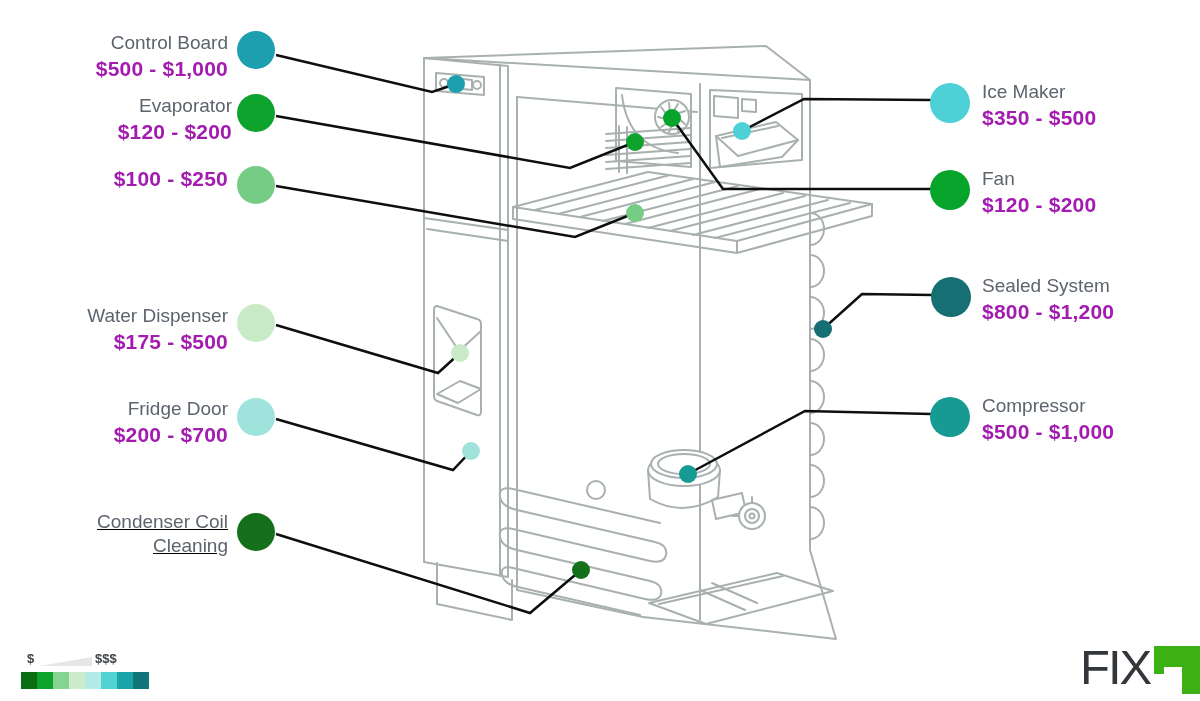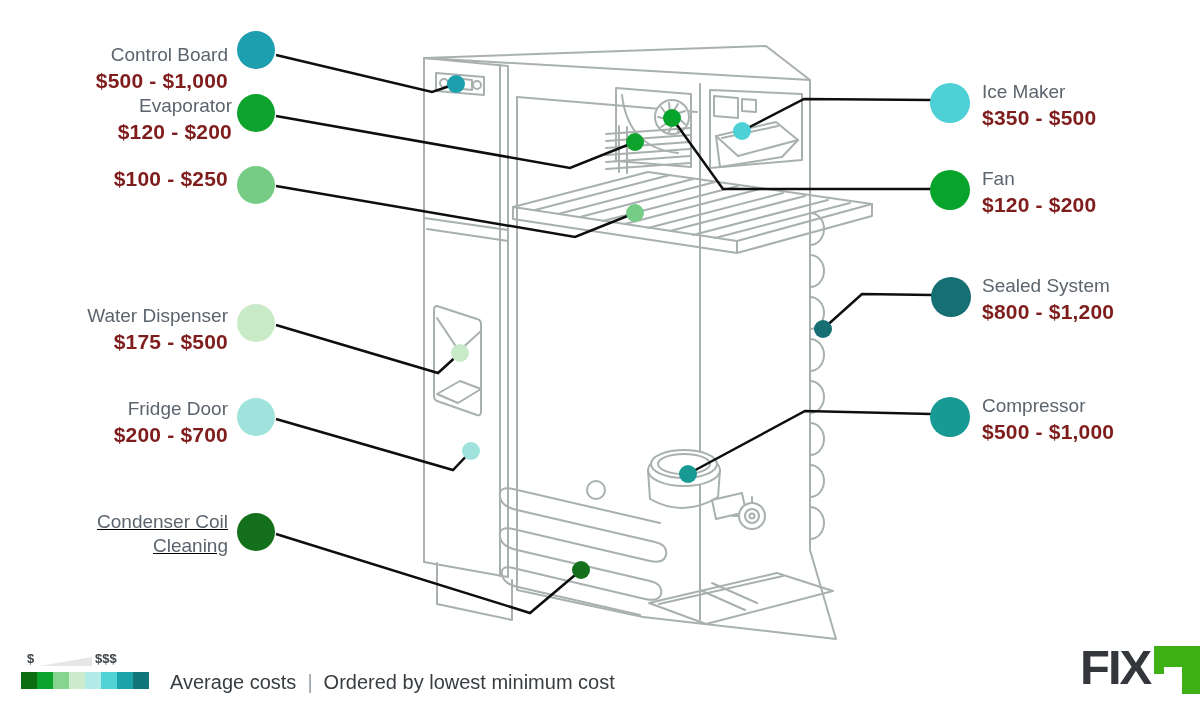--- a/index.html
+++ b/index.html
@@ -1,35 +1,35 @@
 <!DOCTYPE html>
 <html><head>
 <meta charset="utf-8">
 <style>
   html,body{margin:0;padding:0;background:#fff;}
   .canvas{position:relative;width:1200px;height:701px;background:#ffffff;overflow:hidden;
           font-family:"Liberation Sans", sans-serif;}
   .canvas svg.scene{position:absolute;left:0;top:0;z-index:1;}
   .label{position:absolute;z-index:2;}
   .label .name{font-size:19px;line-height:24px;color:#5c646d;}
-  .label .price{font-size:21px;line-height:28px;font-weight:800;color:#7f1d1d;letter-spacing:.2px;}
+  .label .price{font-size:21px;line-height:28px;font-weight:800;color:#a21caf;letter-spacing:.2px;}
   .label-left{text-align:right;width:210px;}
   .label-right{text-align:left;width:230px;}
   .legend{position:absolute;left:0;top:645px;z-index:2;width:700px;height:56px;}
   .legend .dollar{position:absolute;top:6px;font-size:13px;font-weight:700;color:#3e4348;}
   .legend .dollar.min{left:27px;}
   .legend .dollar.max{left:95px;}
   .legend .wedge{position:absolute;left:40px;top:12px;width:52px;height:9px;background:#e4e6e7;
                  clip-path:polygon(0 100%,100% 0,100% 100%);}
   .legend .bar{position:absolute;left:21px;top:27px;display:flex;}
   .legend .sw{width:16px;height:17px;}
   .legend .caption-row{position:absolute;left:170px;top:26px;font-size:20px;color:#383d42;white-space:nowrap;}
   .legend .sep{color:#98a0a6;padding:0 11px;font-weight:400;}
   .brand{position:absolute;left:1080px;top:643px;z-index:2;display:flex;align-items:flex-start;}
-  .brand .fix{font-size:49px;font-weight:700;color:#33373b;letter-spacing:-2px;line-height:48px;}
+  .brand .fix{font-size:49px;font-weight:400;color:#33373b;letter-spacing:-2px;line-height:48px;}
   .brand svg{margin-left:2px;margin-top:2px;}
 </style>
 </head>
 <body>
 
 <div class="canvas">
 
   <svg class="scene" width="1200" height="701" viewBox="0 0 1200 701">
 
     <g stroke="#a9b0b0" stroke-width="2" fill="none" stroke-linejoin="round" stroke-linecap="round">
@@ -154,21 +154,21 @@
       <circle cx="256" cy="323" r="19" fill="#c8eac7"></circle>
       <circle cx="256" cy="417" r="19" fill="#9fe3dc"></circle>
       <circle cx="256" cy="532" r="19" fill="#15701c"></circle>
       <circle cx="950" cy="103" r="20" fill="#4dd1d6"></circle>
       <circle cx="950" cy="190" r="20" fill="#07a42c"></circle>
       <circle cx="951" cy="297" r="20" fill="#156f73"></circle>
       <circle cx="950" cy="417" r="20" fill="#189a94"></circle>
     </g>
   </svg>
 
-  <div class="label label-left" style="left:18px;top:31px;margin-top:12px;">
+  <div class="label label-left" style="left:18px;top:31px;">
     <div class="name">Control Board</div>
     <div class="price">$500 - $1,000</div>
   </div>
   <div class="label label-left" style="left:22px;top:94px;">
     <div class="name">Evaporator</div>
     <div class="price">$120 - $200</div>
   </div>
   <div class="label label-left" style="left:18px;top:165px;">
     <div class="price">$100 - $250</div>
   </div>
@@ -208,23 +208,20 @@
     <div class="bar">
       <div class="sw" style="background-color: rgb(11, 110, 19);"></div>
       <div class="sw" style="background-color: rgb(12, 164, 44);"></div>
       <div class="sw" style="background-color: rgb(133, 212, 143);"></div>
       <div class="sw" style="background-color: rgb(205, 236, 205);"></div>
       <div class="sw" style="background-color: rgb(178, 235, 231);"></div>
       <div class="sw" style="background-color: rgb(82, 210, 213);"></div>
       <div class="sw" style="background-color: rgb(26, 163, 168);"></div>
       <div class="sw" style="background-color: rgb(16, 116, 120);"></div>
     </div>
-    <div class="caption-row">
-      <span>Average costs</span><span class="sep">|</span><span>Ordered by lowest minimum cost</span>
-    </div>
   </div>
 
   <div class="brand">
     <span class="fix">FIX</span>
     <svg width="54" height="50" viewBox="0 0 54 50">
       <polygon points="2,1 52,1 52,49 30,49 30,22 12,22 12,29 2,29" fill="#3db014"></polygon>
     </svg>
   </div>
 
 </div>

